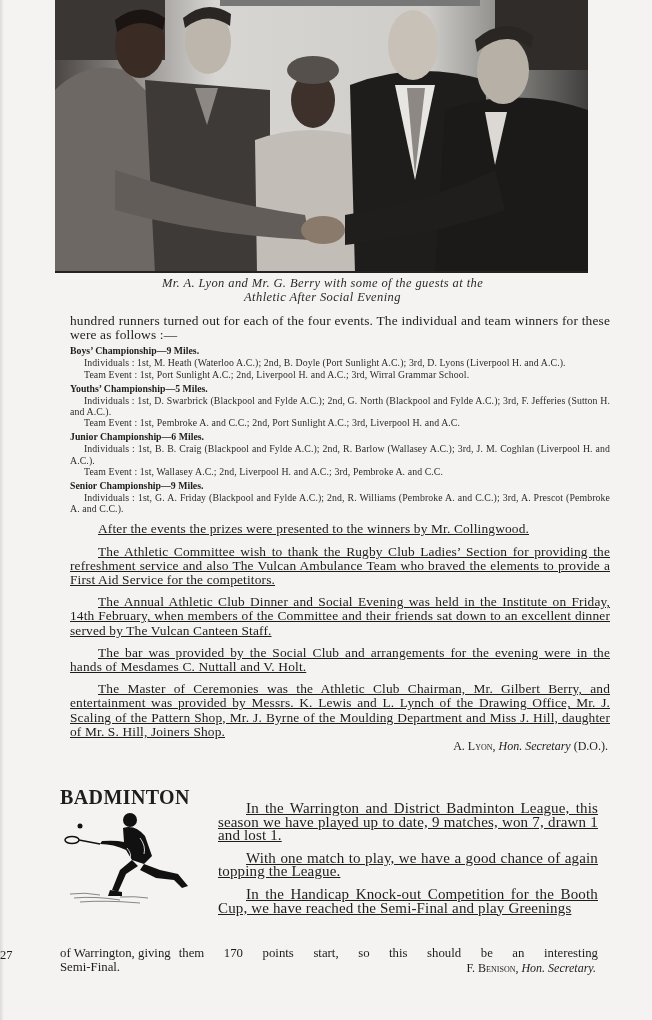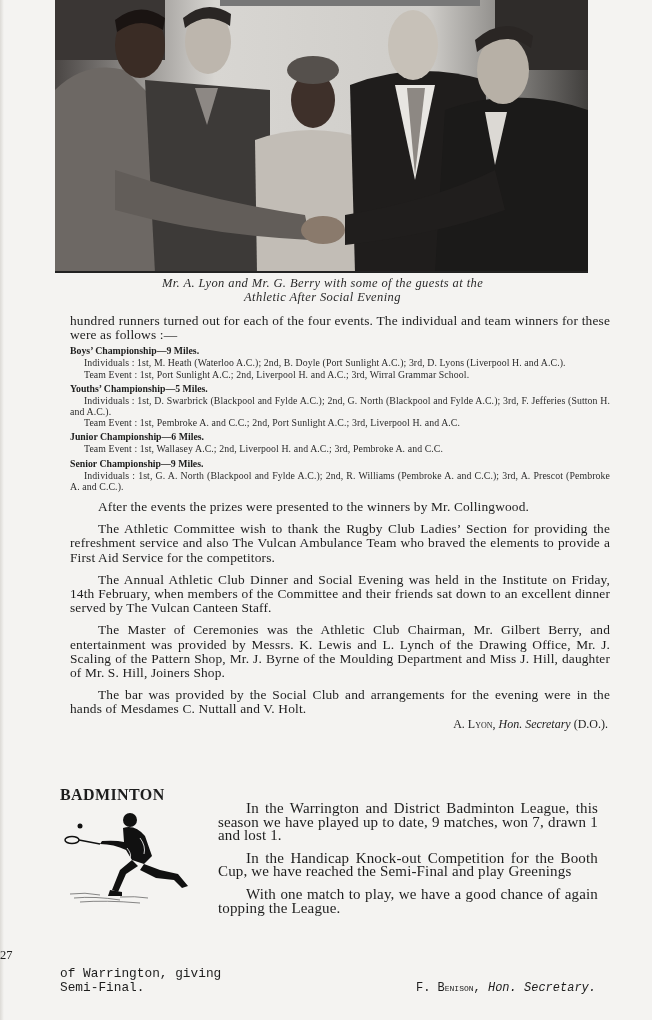--- a/index.html
+++ b/index.html
@@ -32,52 +32,52 @@
     }
     .caption span { display: block; }
 
     .content {
       position: absolute; left: 58px; top: 314px; width: 540px; margin-left: 12px;
     }
     .body-p {
       font-size: 13.4px; line-height: 14.2px; text-align: justify;
       letter-spacing: 0.15px;
     }
-    .body-p.indent { text-indent: 28px; }
+    .body-p.indent { text-indent: 28px; text-decoration: underline; }
 
     .section-head {
       font-weight: bold; font-size: 9.8px; line-height: 12px; margin-top: 3px;
     }
     .small-p {
       font-size: 9.8px; line-height: 11.2px; text-align: justify;
       letter-spacing: 0.1px; color: #2b2b2b;
     }
     .small-p.indent { text-indent: 14px; }
 
     .signature {
       text-align: right; font-size: 12px; line-height: 14px; margin-right: 2px;
     }
     .signature .sc { font-variant: small-caps; }
     .signature .it { font-style: italic; }
 
     .badminton-title {
       position: absolute; left: 60px; top: 786px;
-      font-weight: bold; font-size: 16px; letter-spacing: 0.4px;
+      font-weight: bold; font-size: 20px; letter-spacing: 0.4px;
       font-family: "Liberation Serif", serif;
     }
     .badminton-figure {
       position: absolute; left: 60px; top: 808px; width: 150px; height: 100px;
     }
     .badminton-text {
       position: absolute; left: 218px; top: 802px; width: 380px;
     }
     .badminton-text .body-p { font-size: 15px; line-height: 13.6px; }
     .wrap-tail {
-      position: absolute; left: 60px; top: 967px; width: 538px;
-      font-size: 12.8px; line-height: 13.6px; text-align: justify; font-family: Liberation Mono, monospace;
+      position: absolute; left: 60px; top: 947px; width: 538px;
+      font-size: 12.8px; line-height: 13.6px; text-align: justify;
     }
     .wrap-tail .line { display: flex; justify-content: space-between; }
 
     .page-num {
       position: absolute; left: 0; width: 652px; top: 948px;
       text-align: left; font-size: 12.5px;
     }
   </style>
 </head>
 <body>
@@ -144,33 +144,34 @@
   </div>
 
   <div>
     <div class="section-head">Youths’ Championship—5 Miles.</div>
     <p class="small-p indent">Individuals : 1st, D. Swarbrick (Blackpool and Fylde A.C.); 2nd, G. North (Blackpool and Fylde A.C.); 3rd, F. Jefferies (Sutton H. and A.C.).</p>
     <p class="small-p indent">Team Event : 1st, Pembroke A. and C.C.; 2nd, Port Sunlight A.C.; 3rd, Liverpool H. and A.C.</p>
   </div>
 
   <div>
     <div class="section-head">Junior Championship—6 Miles.</div>
+    <p class="small-p indent">Individuals : 1st, B. B. Craig (Blackpool and Fylde A.C.); 2nd, R. Barlow (Wallasey A.C.); 3rd, J. M. Coghlan (Liverpool H. and A.C.).</p>
     <p class="small-p indent">Team Event : 1st, Wallasey A.C.; 2nd, Liverpool H. and A.C.; 3rd, Pembroke A. and C.C.</p>
   </div>
 
   <div>
     <div class="section-head">Senior Championship—9 Miles.</div>
-    <p class="small-p indent">Individuals : 1st, G. A. North (Blackpool and Fylde A.C.); 2nd, R. Williams (Pembroke A. and C.C.); 3rd, A. Prescot (Pembroke A. and C.C.).</p>
+    <p class="small-p indent">Individuals : 1st, G. A. Friday (Blackpool and Fylde A.C.); 2nd, R. Williams (Pembroke A. and C.C.); 3rd, A. Prescot (Pembroke A. and C.C.).</p>
   </div>
 
   <p class="body-p indent" style="margin-top:8px">After the events the prizes were presented to the winners by Mr. Collingwood.</p>
   <p class="body-p indent" style="margin-top:8px">The Athletic Committee wish to thank the Rugby Club Ladies’ Section for providing the refreshment service and also The Vulcan Ambulance Team who braved the elements to provide a First Aid Service for the competitors.</p>
   <p class="body-p indent" style="margin-top:8px">The Annual Athletic Club Dinner and Social Evening was held in the Institute on Friday, 14th February, when members of the Committee and their friends sat down to an excellent dinner served by The Vulcan Canteen Staff.</p>
+  <p class="body-p indent" style="margin-top:8px">The bar was provided by the Social Club and arrangements for the evening were in the hands of Mesdames C. Nuttall and V. Holt.</p>
   <p class="body-p indent" style="margin-top:8px">The Master of Ceremonies was the Athletic Club Chairman, Mr. Gilbert Berry, and entertainment was provided by Messrs. K. Lewis and L. Lynch of the Drawing Office, Mr. J. Scaling of the Pattern Shop, Mr. J. Byrne of the Moulding Department and Miss J. Hill, daughter of Mr. S. Hill, Joiners Shop.</p>
-  <p class="body-p indent" style="margin-top:8px">The bar was provided by the Social Club and arrangements for the evening were in the hands of Mesdames C. Nuttall and V. Holt.</p>
 
   <div class="signature">
     <span class="sc">A. Lyon,</span>
     <span class="it">Hon. Secretary</span>
     <span>(D.O.).</span>
   </div>
 </div>
 
 <div class="badminton-title">BADMINTON</div>
 
@@ -189,27 +190,28 @@
     <path d="M50 82 L62 84 L62 88 L48 88 Z" fill="#111"></path>
     <path d="M67 40 Q72 46 70 50" stroke="#fff" stroke-width="0.8" fill="none"></path>
     <path d="M80 30 Q86 38 84 46" stroke="#fff" stroke-width="0.8" fill="none"></path>
 
     <path d="M10 86 Q25 84 40 87 M14 90 Q35 88 60 92 M20 94 Q45 92 80 95 M60 89 Q75 88 88 90" stroke="#555" stroke-width="0.7" fill="none"></path>
   </svg>
 </div>
 
 <div class="badminton-text">
   <p class="body-p indent">In the Warrington and District Badminton League, this season we have played up to date, 9 matches, won 7, drawn 1 and lost 1.</p>
+  <p class="body-p indent" style="margin-top:9px">With one match to play, we have a good chance of again topping the League.</p>
   <p class="body-p indent" style="margin-top:9px">In the Handicap Knock-out Competition for the Booth Cup, we have reached the Semi-Final and play Greenings</p>
-  <p class="body-p indent" style="margin-top:9px">With one match to play, we have a good chance of again topping the League.</p>
 </div>
 
 <div class="wrap-tail">
   <div class="line">
     <span>of Warrington, giving</span>
+    <span style="margin-left:8px;flex:1;text-align:justify;text-align-last:justify">them 170 points start, so this should be an interesting</span>
   </div>
   <div class="line">
     <span>Semi-Final.</span>
     <span class="signature">
       <span class="sc">F. Benison,</span>
       <span class="it">Hon. Secretary.</span>
     </span>
   </div>
 </div>
 

